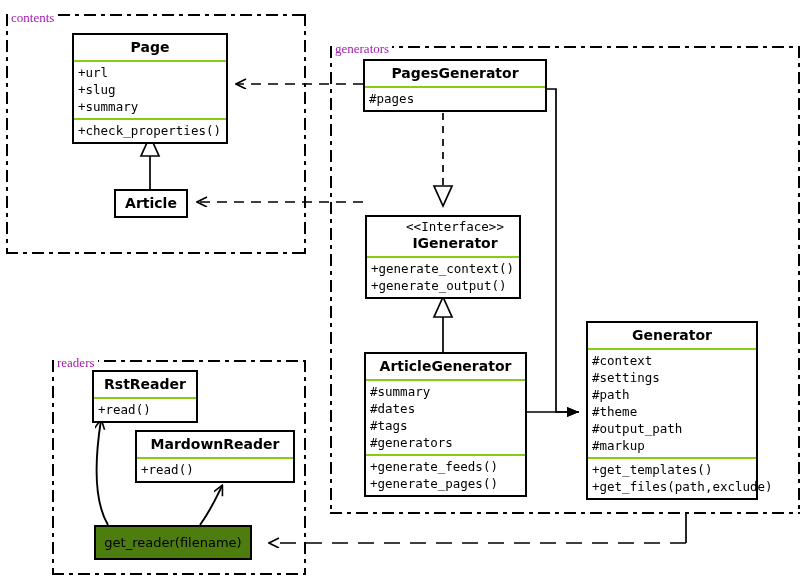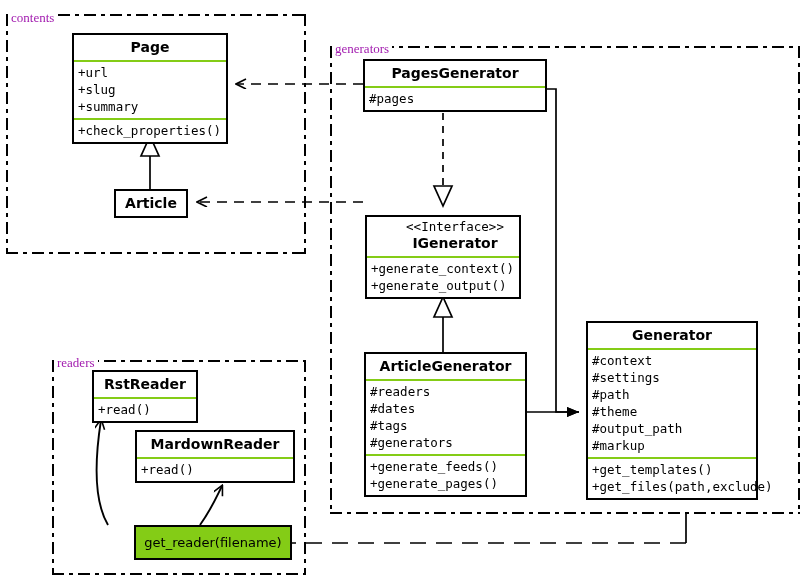--- a/index.html
+++ b/index.html
@@ -75,29 +75,28 @@
     border-top: 2px solid #84cc16;
     padding: 2px 20px 3px 4px;
   }
   .uml-sect div {
     line-height: 1.36;
     white-space: nowrap;
   }
   .plain-box {
     position: absolute;
     border: 2px solid #000;
-    background: #84cc16;
+    background: #4d7c0f;
     box-sizing: border-box;
     z-index: 10;
     display: flex;
     align-items: center;
     justify-content: center;
     font-family: "DejaVu Sans", sans-serif;
     font-size: 13px;
-    margin-left: 40px;
   }
   svg.overlay {
     position: absolute;
     left: 0; top: 0;
     width: 803px;
     height: 579px;
     z-index: 4;
     pointer-events: none;
   }
 </style>
@@ -186,21 +185,21 @@
     </div>
     <div class="uml-sect">
       <div>+generate_context()</div>
       <div>+generate_output()</div>
     </div>
   </div>
 
   <div class="umlclass" style="left:364px; top:352px; width:163px;">
     <div class="uml-name">ArticleGenerator</div>
     <div class="uml-sect">
-      <div>#readers</div>
+      <div>#summary</div>
       <div>#dates</div>
       <div>#tags</div>
       <div>#generators</div>
     </div>
     <div class="uml-sect">
       <div>+generate_feeds()</div>
       <div>+generate_pages()</div>
     </div>
   </div>
 

